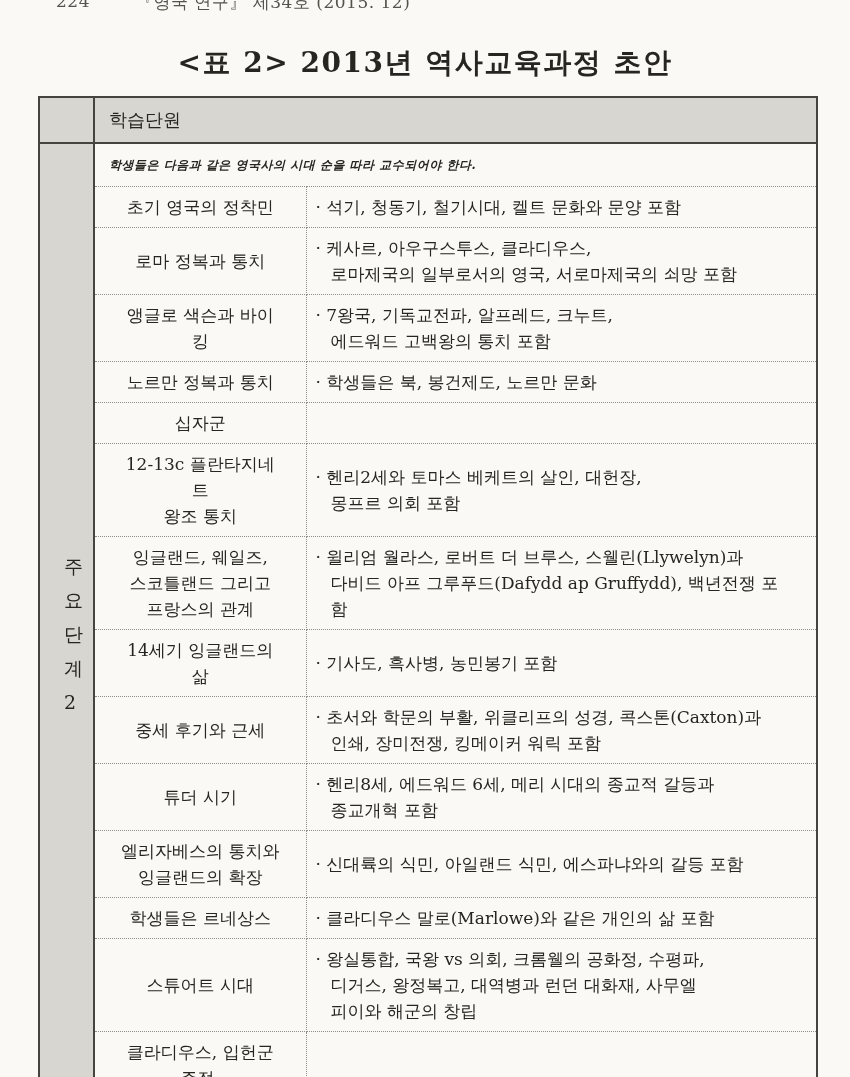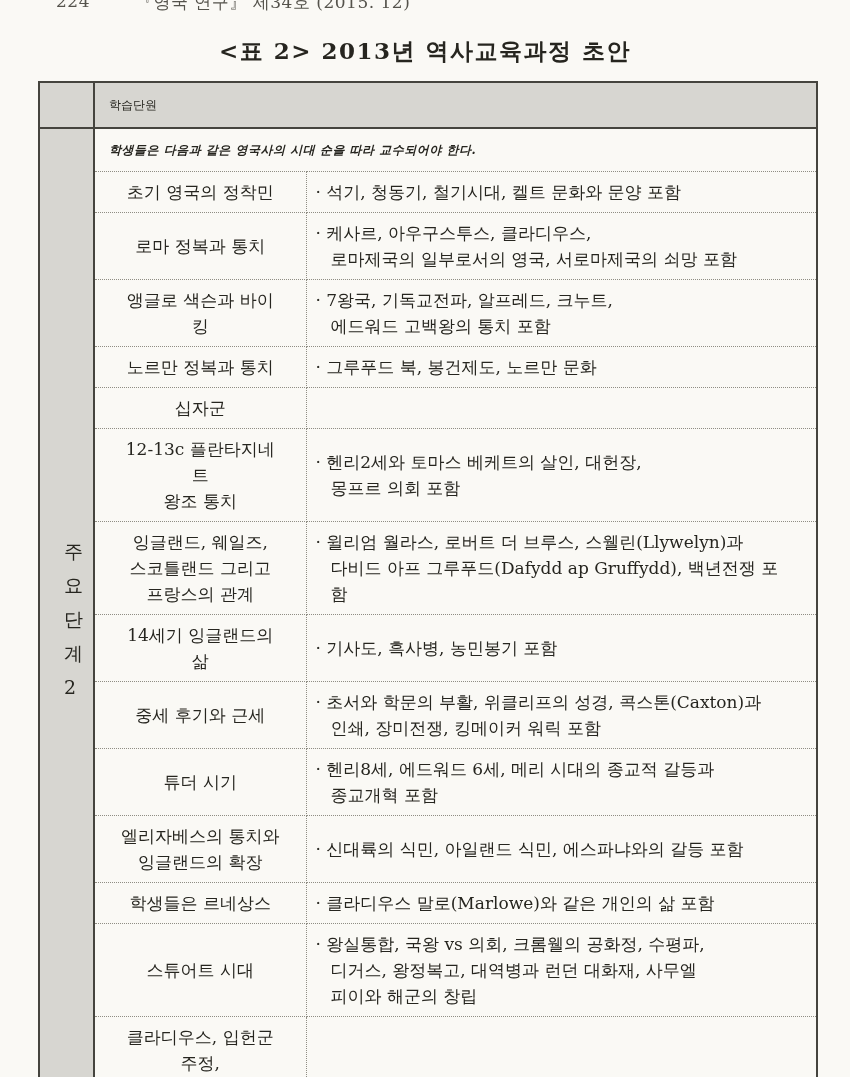--- a/index.html
+++ b/index.html
@@ -18,22 +18,22 @@
     color:var(--text);
     font-family:"DejaVu Serif","Liberation Serif",serif;
   }
   .page-header{
     display:flex;align-items:flex-start;gap:46px;
     padding-left:56px;margin-top:-9px;
     font-size:17px;color:#55534c;letter-spacing:0.5px;
     white-space:nowrap;
   }
   .table-title{
-    text-align:center;margin-top:22px;
-    font-size:23px;font-weight:600;letter-spacing:1.5px;
+    text-align:center;margin-top:30px;
+    font-size:28px;font-weight:600;letter-spacing:1.5px;
   }
   table.curriculum{
     width:780px;margin:14px 0 0 38px;
     border:2.5px solid var(--border_dark);
     border-collapse:collapse;table-layout:fixed;
   }
   col.c-stage{width:55px;}
   col.c-topic{width:212px;}
   td{
     font-size:17px;line-height:26px;vertical-align:middle;
@@ -41,21 +41,21 @@
   }
   td.stage-top{
     background:var(--shaded_cell);
     border-right:2px solid var(--border_dark);
     border-bottom:2px solid var(--border_dark);
     height:44px;
   }
   td.header-cell{
     background:var(--shaded_cell);
     border-bottom:2px solid var(--border_dark);
-    font-size:12px;padding:9px 14px;
+    font-size:18px;padding:9px 14px;
   }
   td.stage-cell{
     background:var(--shaded_cell);
     border-right:2px solid var(--border_dark);
     text-align:center;vertical-align:middle;
   }
   .stage-label{
     white-space:pre-line;font-size:19px;line-height:34px;
     letter-spacing:1px;
   }
@@ -119,21 +119,21 @@
         <td class="detail-cell">· 케사르, 아우구스투스, 클라디우스,
 로마제국의 일부로서의 영국, 서로마제국의 쇠망 포함</td>
       </tr>
       <tr>
         <td class="topic-cell">앵글로 색슨과 바이킹</td>
         <td class="detail-cell">· 7왕국, 기독교전파, 알프레드, 크누트,
 에드워드 고백왕의 통치 포함</td>
       </tr>
       <tr>
         <td class="topic-cell">노르만 정복과 통치</td>
-        <td class="detail-cell">· 그루푸드 북, 봉건제도, 노르만 문화</td>
+        <td class="detail-cell">· 학생들은 북, 봉건제도, 노르만 문화</td>
       </tr>
       <tr>
         <td class="topic-cell">십자군</td>
         <td class="detail-cell"></td>
       </tr>
       <tr>
         <td class="topic-cell">12-13c 플란타지네트
 왕조  통치</td>
         <td class="detail-cell">· 헨리2세와 토마스 베케트의 살인, 대헌장,
 몽프르 의회 포함</td>

